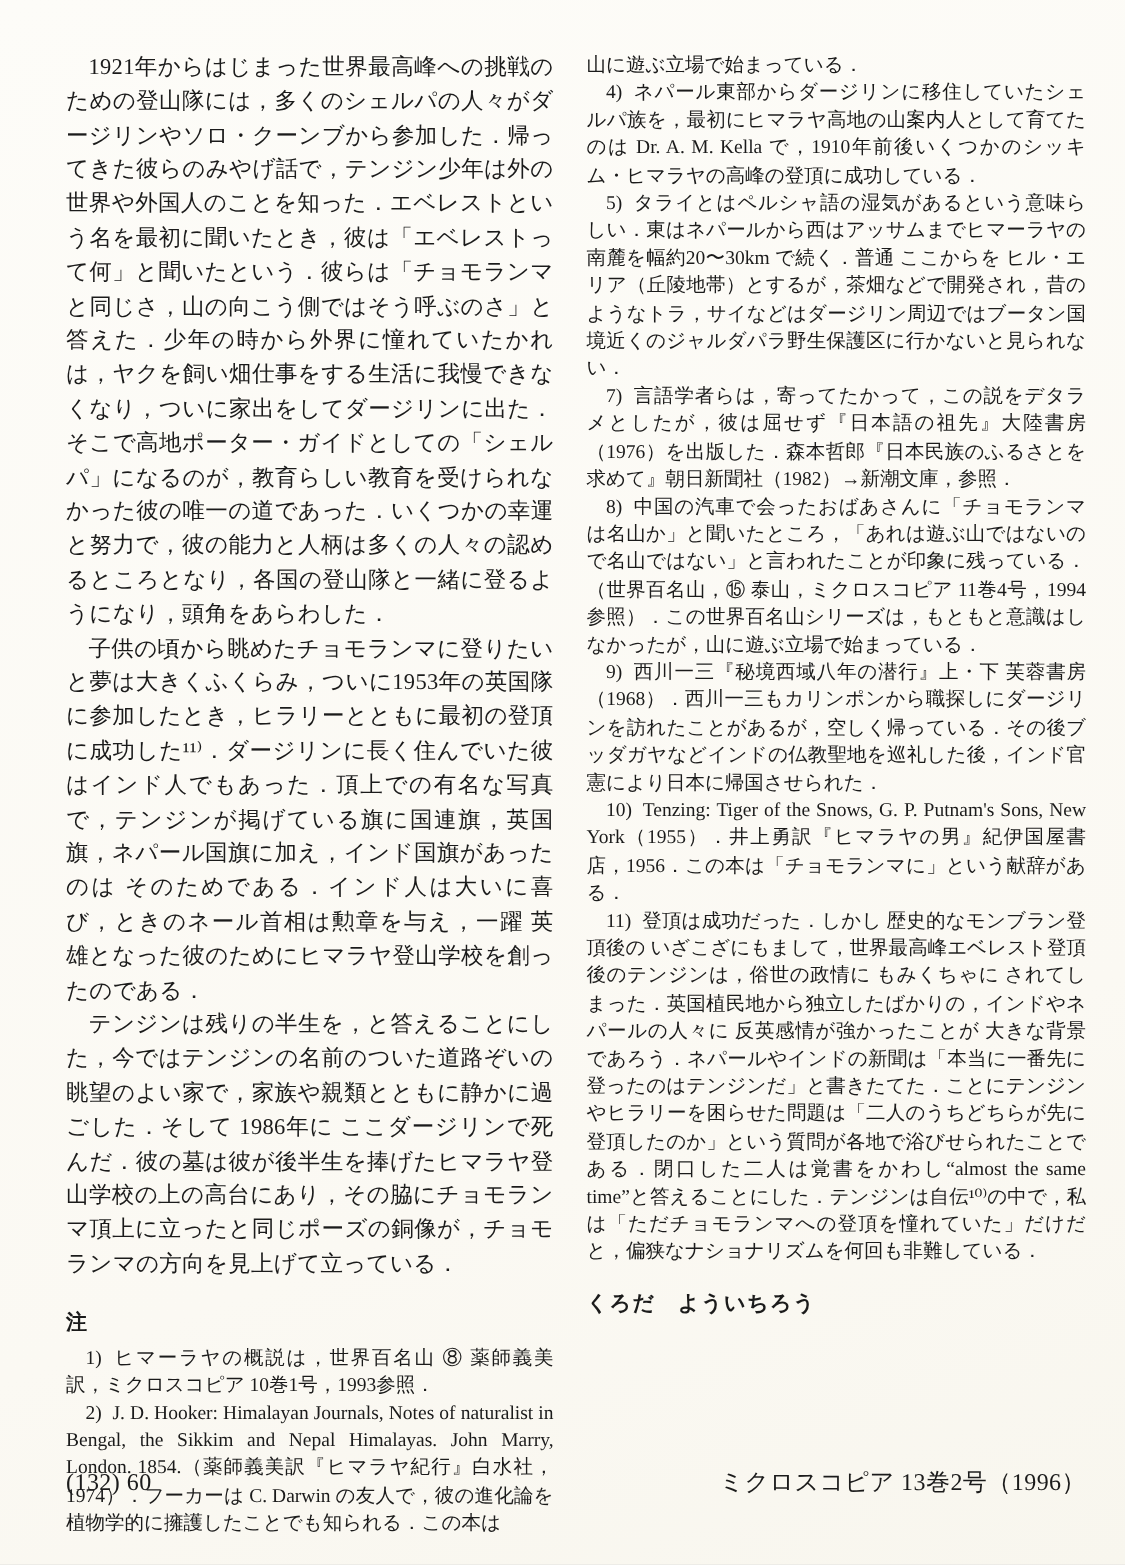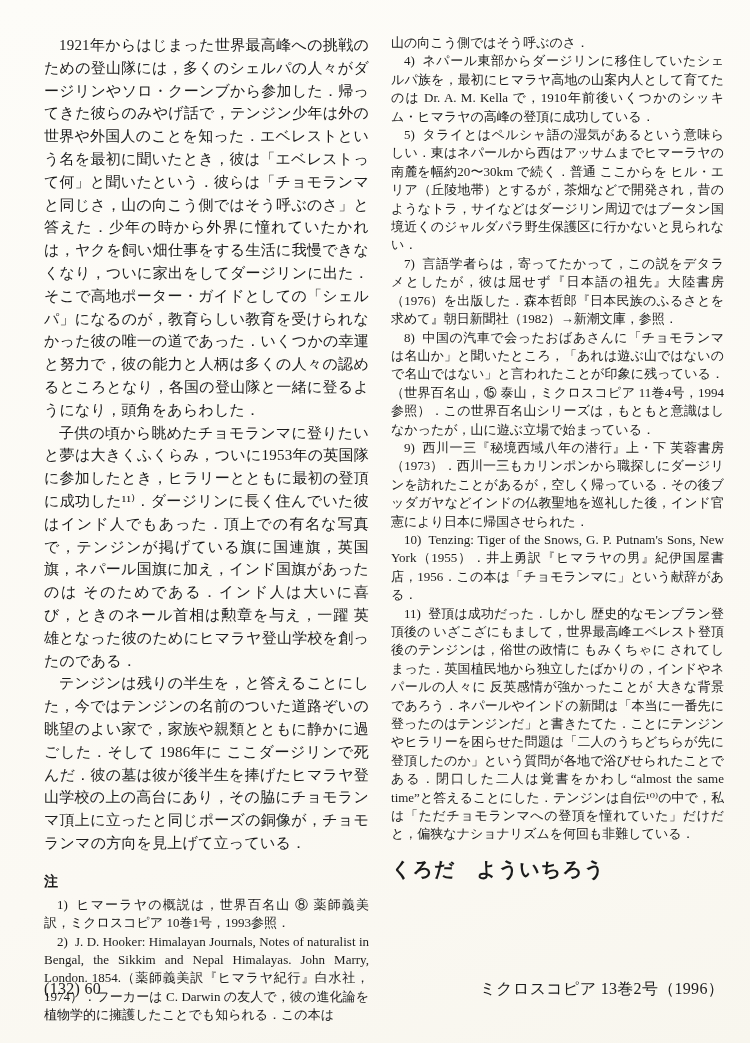--- a/index.html
+++ b/index.html
@@ -53,21 +53,21 @@
     text-align: justify;
     text-indent: 1em;
     overflow-wrap: break-word;
   }
   .note .nlabel { margin-right: 0.55em; }
 
   .cont { text-indent: 0; }
 
   .author {
     margin-top: 16px;
-    font-size: 20px;
+    font-size: 14px;
     line-height: 19px;
   }
   .author-name {
     font-weight: 600;
     letter-spacing: 1px;
     margin-bottom: 2px;
   }
   .author-affiliation { font-weight: 400; }
 
   .footer {
@@ -98,36 +98,36 @@
 
       <p class="note">
         <span class="nlabel">1)</span><span class="ntext">ヒマーラヤの概説は，世界百名山 ⑧ 薬師義美訳，ミクロスコピア 10巻1号，1993参照．</span>
       </p>
       <p class="note">
         <span class="nlabel">2)</span><span class="ntext">J. D. Hooker: Himalayan Journals, Notes of naturalist in Bengal, the Sikkim and Nepal Himalayas. John Marry, London. 1854.（薬師義美訳『ヒマラヤ紀行』白水社，1974）．フーカーは C. Darwin の友人で，彼の進化論を植物学的に擁護したことでも知られる．この本は</span>
       </p>
     </div>
 
     <div class="col col-right">
-      <p class="note cont">山の向こう側ではそう呼ぶのさ．</p>
+      <p class="note cont">山に遊ぶ立場で始まっている．</p>
 
       <p class="note">
         <span class="nlabel">4)</span><span class="ntext">ネパール東部からダージリンに移住していたシェルパ族を，最初にヒマラヤ高地の山案内人として育てたのは Dr. A. M. Kella で，1910年前後いくつかのシッキム・ヒマラヤの高峰の登頂に成功している．</span>
       </p>
       <p class="note">
         <span class="nlabel">5)</span><span class="ntext">タライとはペルシャ語の湿気があるという意味らしい．東はネパールから西はアッサムまでヒマーラヤの南麓を幅約20〜30km で続く．普通 ここからを ヒル・エリア（丘陵地帯）とするが，茶畑などで開発され，昔のようなトラ，サイなどはダージリン周辺ではブータン国境近くのジャルダパラ野生保護区に行かないと見られない．</span>
       </p>
       <p class="note">
         <span class="nlabel">7)</span><span class="ntext">言語学者らは，寄ってたかって，この説をデタラメとしたが，彼は屈せず『日本語の祖先』大陸書房（1976）を出版した．森本哲郎『日本民族のふるさとを求めて』朝日新聞社（1982）→新潮文庫，参照．</span>
       </p>
       <p class="note">
         <span class="nlabel">8)</span><span class="ntext">中国の汽車で会ったおばあさんに「チョモランマは名山か」と聞いたところ，「あれは遊ぶ山ではないので名山ではない」と言われたことが印象に残っている．（世界百名山，⑮ 泰山，ミクロスコピア 11巻4号，1994 参照）．この世界百名山シリーズは，もともと意識はしなかったが，山に遊ぶ立場で始まっている．</span>
       </p>
       <p class="note">
-        <span class="nlabel">9)</span><span class="ntext">西川一三『秘境西域八年の潜行』上・下 芙蓉書房（1973）．西川一三もカリンポンから職探しにダージリンを訪れたことがあるが，空しく帰っている．その後ブッダガヤなどインドの仏教聖地を巡礼した後，インド官憲により日本に帰国させられた．</span>
+        <span class="nlabel">9)</span><span class="ntext">西川一三『秘境西域八年の潜行』上・下 芙蓉書房（1968）．西川一三もカリンポンから職探しにダージリンを訪れたことがあるが，空しく帰っている．その後ブッダガヤなどインドの仏教聖地を巡礼した後，インド官憲により日本に帰国させられた．</span>
       </p>
       <p class="note">
         <span class="nlabel">10)</span><span class="ntext">Tenzing: Tiger of the Snows, G. P. Putnam's Sons, New York（1955）．井上勇訳『ヒマラヤの男』紀伊国屋書店，1956．この本は「チョモランマに」という献辞がある．</span>
       </p>
       <p class="note">
         <span class="nlabel">11)</span><span class="ntext">登頂は成功だった．しかし 歴史的なモンブラン登頂後の いざこざにもまして，世界最高峰エベレスト登頂後のテンジンは，俗世の政情に もみくちゃに されてしまった．英国植民地から独立したばかりの，インドやネパールの人々に 反英感情が強かったことが 大きな背景であろう．ネパールやインドの新聞は「本当に一番先に登ったのはテンジンだ」と書きたてた．ことにテンジンやヒラリーを困らせた問題は「二人のうちどちらが先に登頂したのか」という質問が各地で浴びせられたことである．閉口した二人は覚書をかわし“almost the same time”と答えることにした．テンジンは自伝¹⁰⁾の中で，私は「ただチョモランマへの登頂を憧れていた」だけだと，偏狭なナショナリズムを何回も非難している．</span>
       </p>
 
       <div class="author">
         <div class="author-name">くろだ　よういちろう</div>

